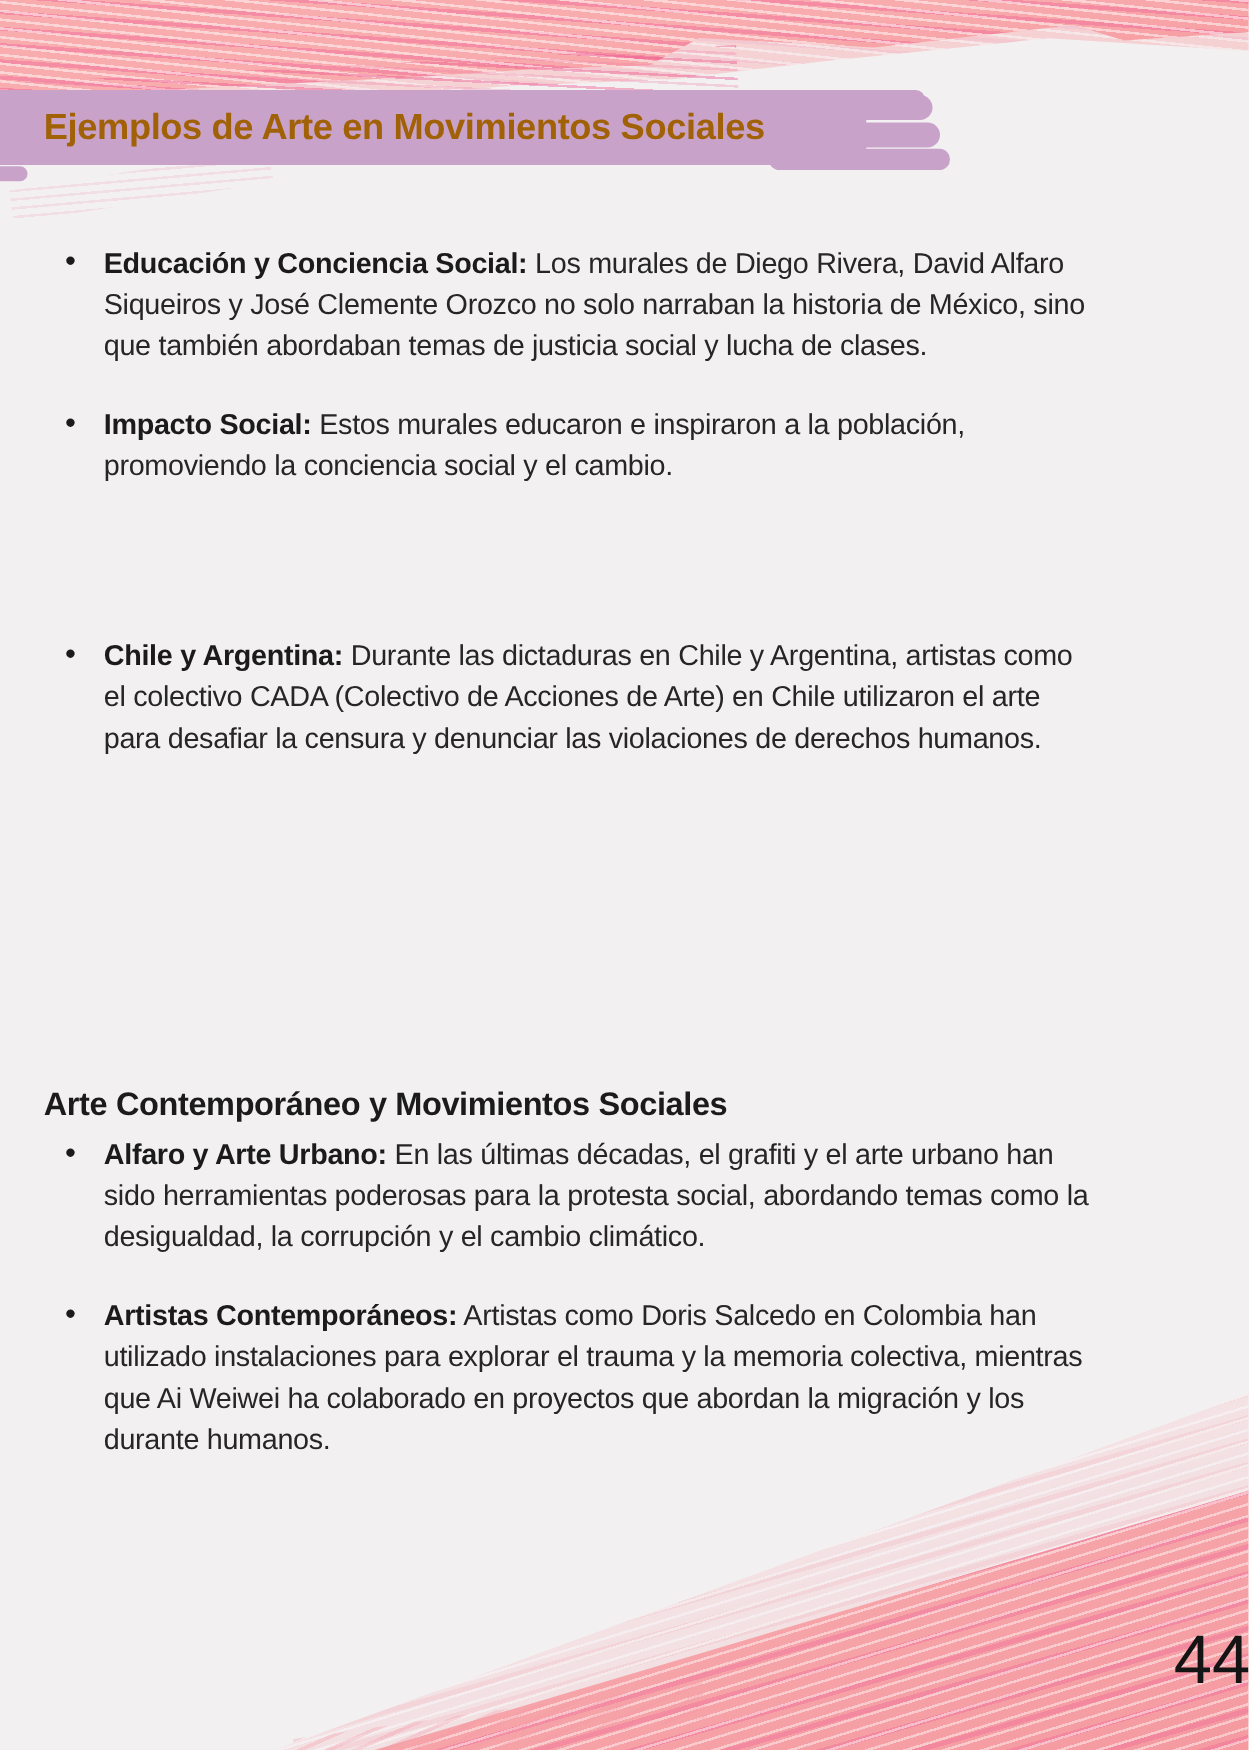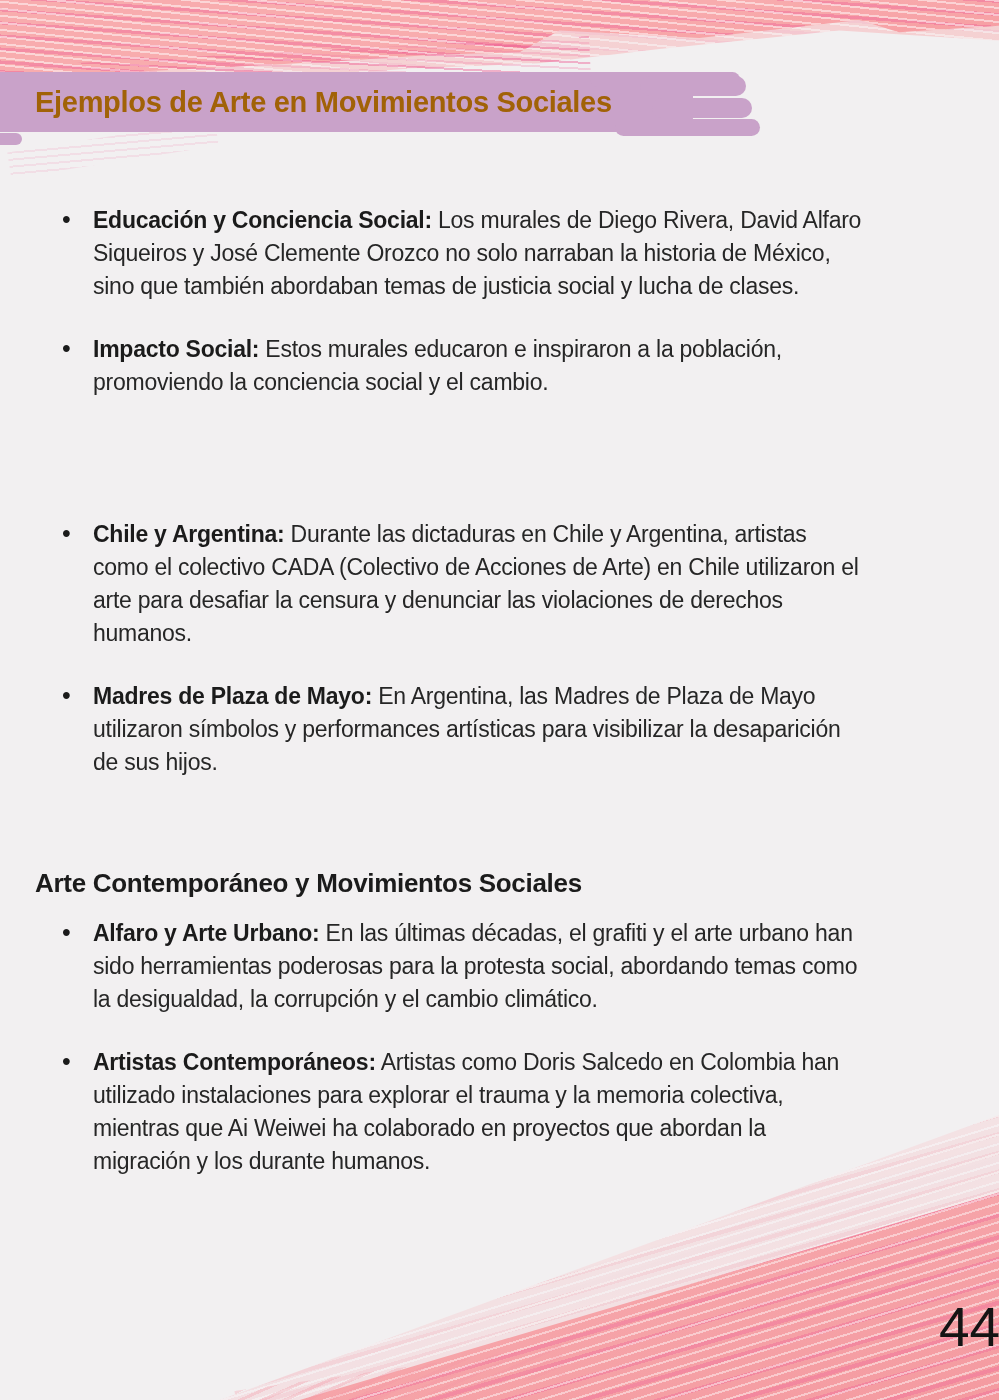--- a/index.html
+++ b/index.html
@@ -69,21 +69,21 @@
     font-size:29px;font-weight:700;letter-spacing:-.3px;color:#a16207;white-space:nowrap;
   }
   
   .section{position:absolute;left:35px;width:848px;}
   .sec-1{top:186px;}
   .sec-2{top:500px;}
   .sec-3{top:868px;}
   .section h2{
     margin:0 0 8px 0;font-size:26px;font-weight:700;color:#1b1b1b;letter-spacing:-.3px;
   }
-  .section ul{margin:18px;padding:0;list-style:none;}
+  .section ul{margin:8px;padding:0;list-style:none;}
   .section li{
     position:relative;padding-left:40px;margin-bottom:30px;
     font-size:23px;line-height:33px;color:#262626;letter-spacing:-.25px;
   }
   .section li::before{
     content:"\2022";position:absolute;left:9px;top:-1px;font-size:25px;color:#1b1b1b;
   }
   .lead{font-weight:700;color:#1b1b1b;}
   
   .page-number{
@@ -113,21 +113,20 @@
 <div class="section sec-1">
   <ul>
     <li><span class="lead">Educación y Conciencia Social:</span><span> Los murales de Diego Rivera, David Alfaro Siqueiros y José Clemente Orozco no solo narraban la historia de México, sino que también abordaban temas de justicia social y lucha de clases.</span></li>
     <li><span class="lead">Impacto Social:</span><span> Estos murales educaron e inspiraron a la población, promoviendo la conciencia social y el cambio.</span></li>
   </ul>
 </div>
 
 <div class="section sec-2">
   <ul>
     <li><span class="lead">Chile y Argentina:</span><span> Durante las dictaduras en Chile y Argentina, artistas como el colectivo CADA (Colectivo de Acciones de Arte) en Chile utilizaron el arte para desafiar la censura y denunciar las violaciones de derechos humanos.</span></li>
-    <li><span class="lead">Madres de Plaza de Mayo:</span><span> En Argentina, las Madres de Plaza de Mayo utilizaron símbolos y performances artísticas para visibilizar la desaparición de sus hijos.</span></li>
   </ul>
 </div>
 
 <div class="section sec-3">
   <h2>Arte Contemporáneo y Movimientos Sociales</h2>
   <ul>
     <li><span class="lead">Alfaro y Arte Urbano:</span><span> En las últimas décadas, el grafiti y el arte urbano han sido herramientas poderosas para la protesta social, abordando temas como la desigualdad, la corrupción y el cambio climático.</span></li>
     <li><span class="lead">Artistas Contemporáneos:</span><span> Artistas como Doris Salcedo en Colombia han utilizado instalaciones para explorar el trauma y la memoria colectiva, mientras que Ai Weiwei ha colaborado en proyectos que abordan la migración y los durante humanos.</span></li>
   </ul>
 </div>

